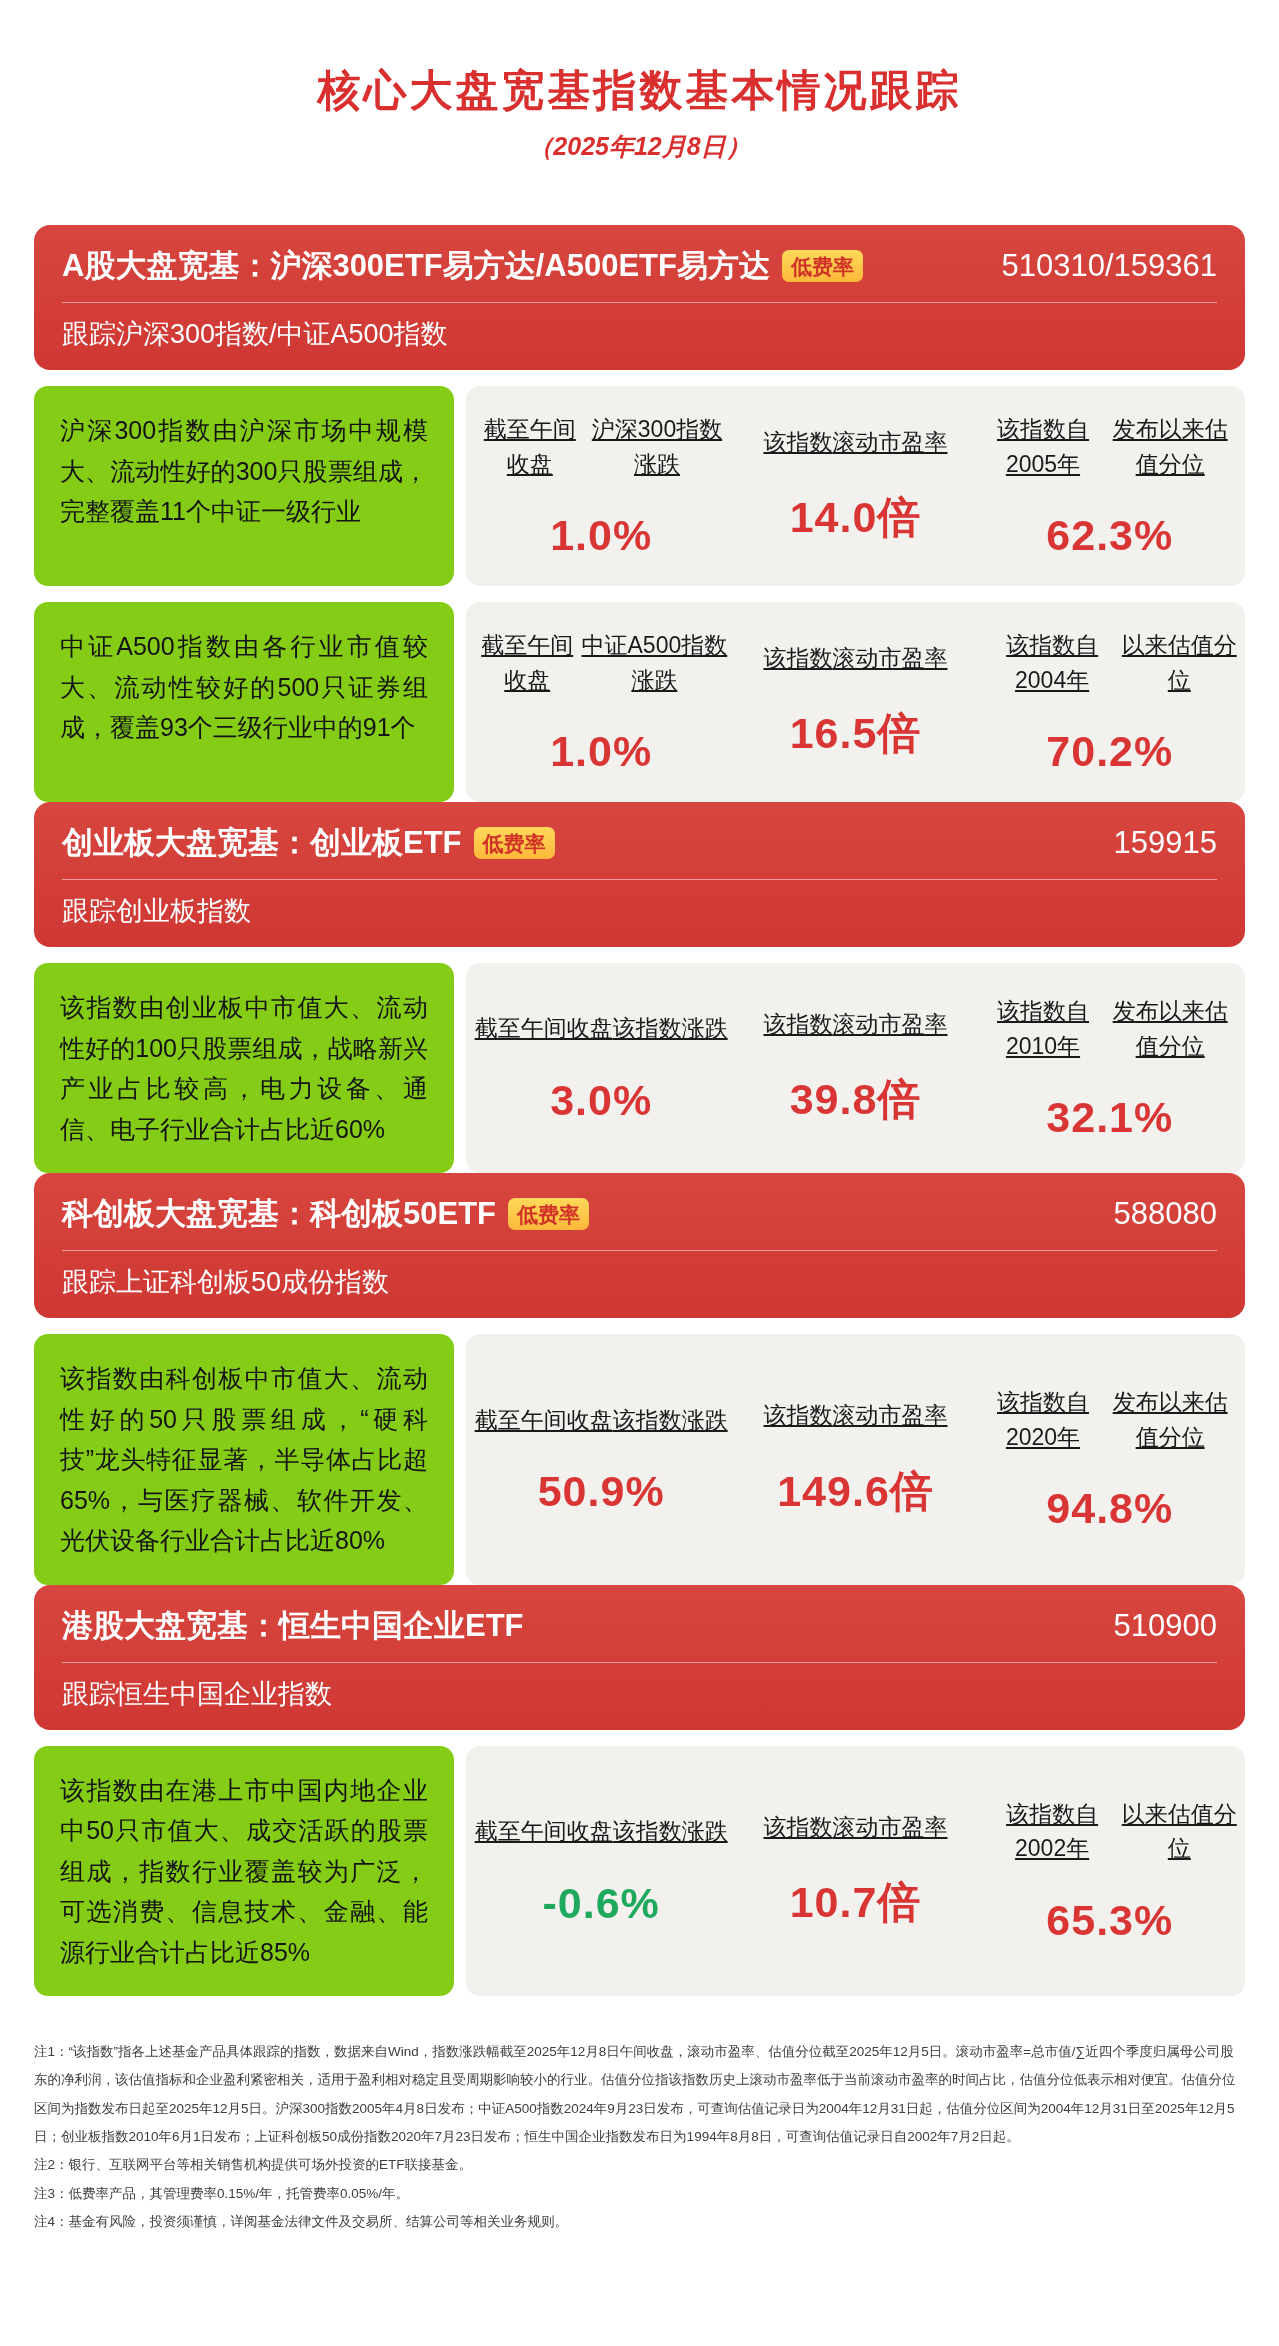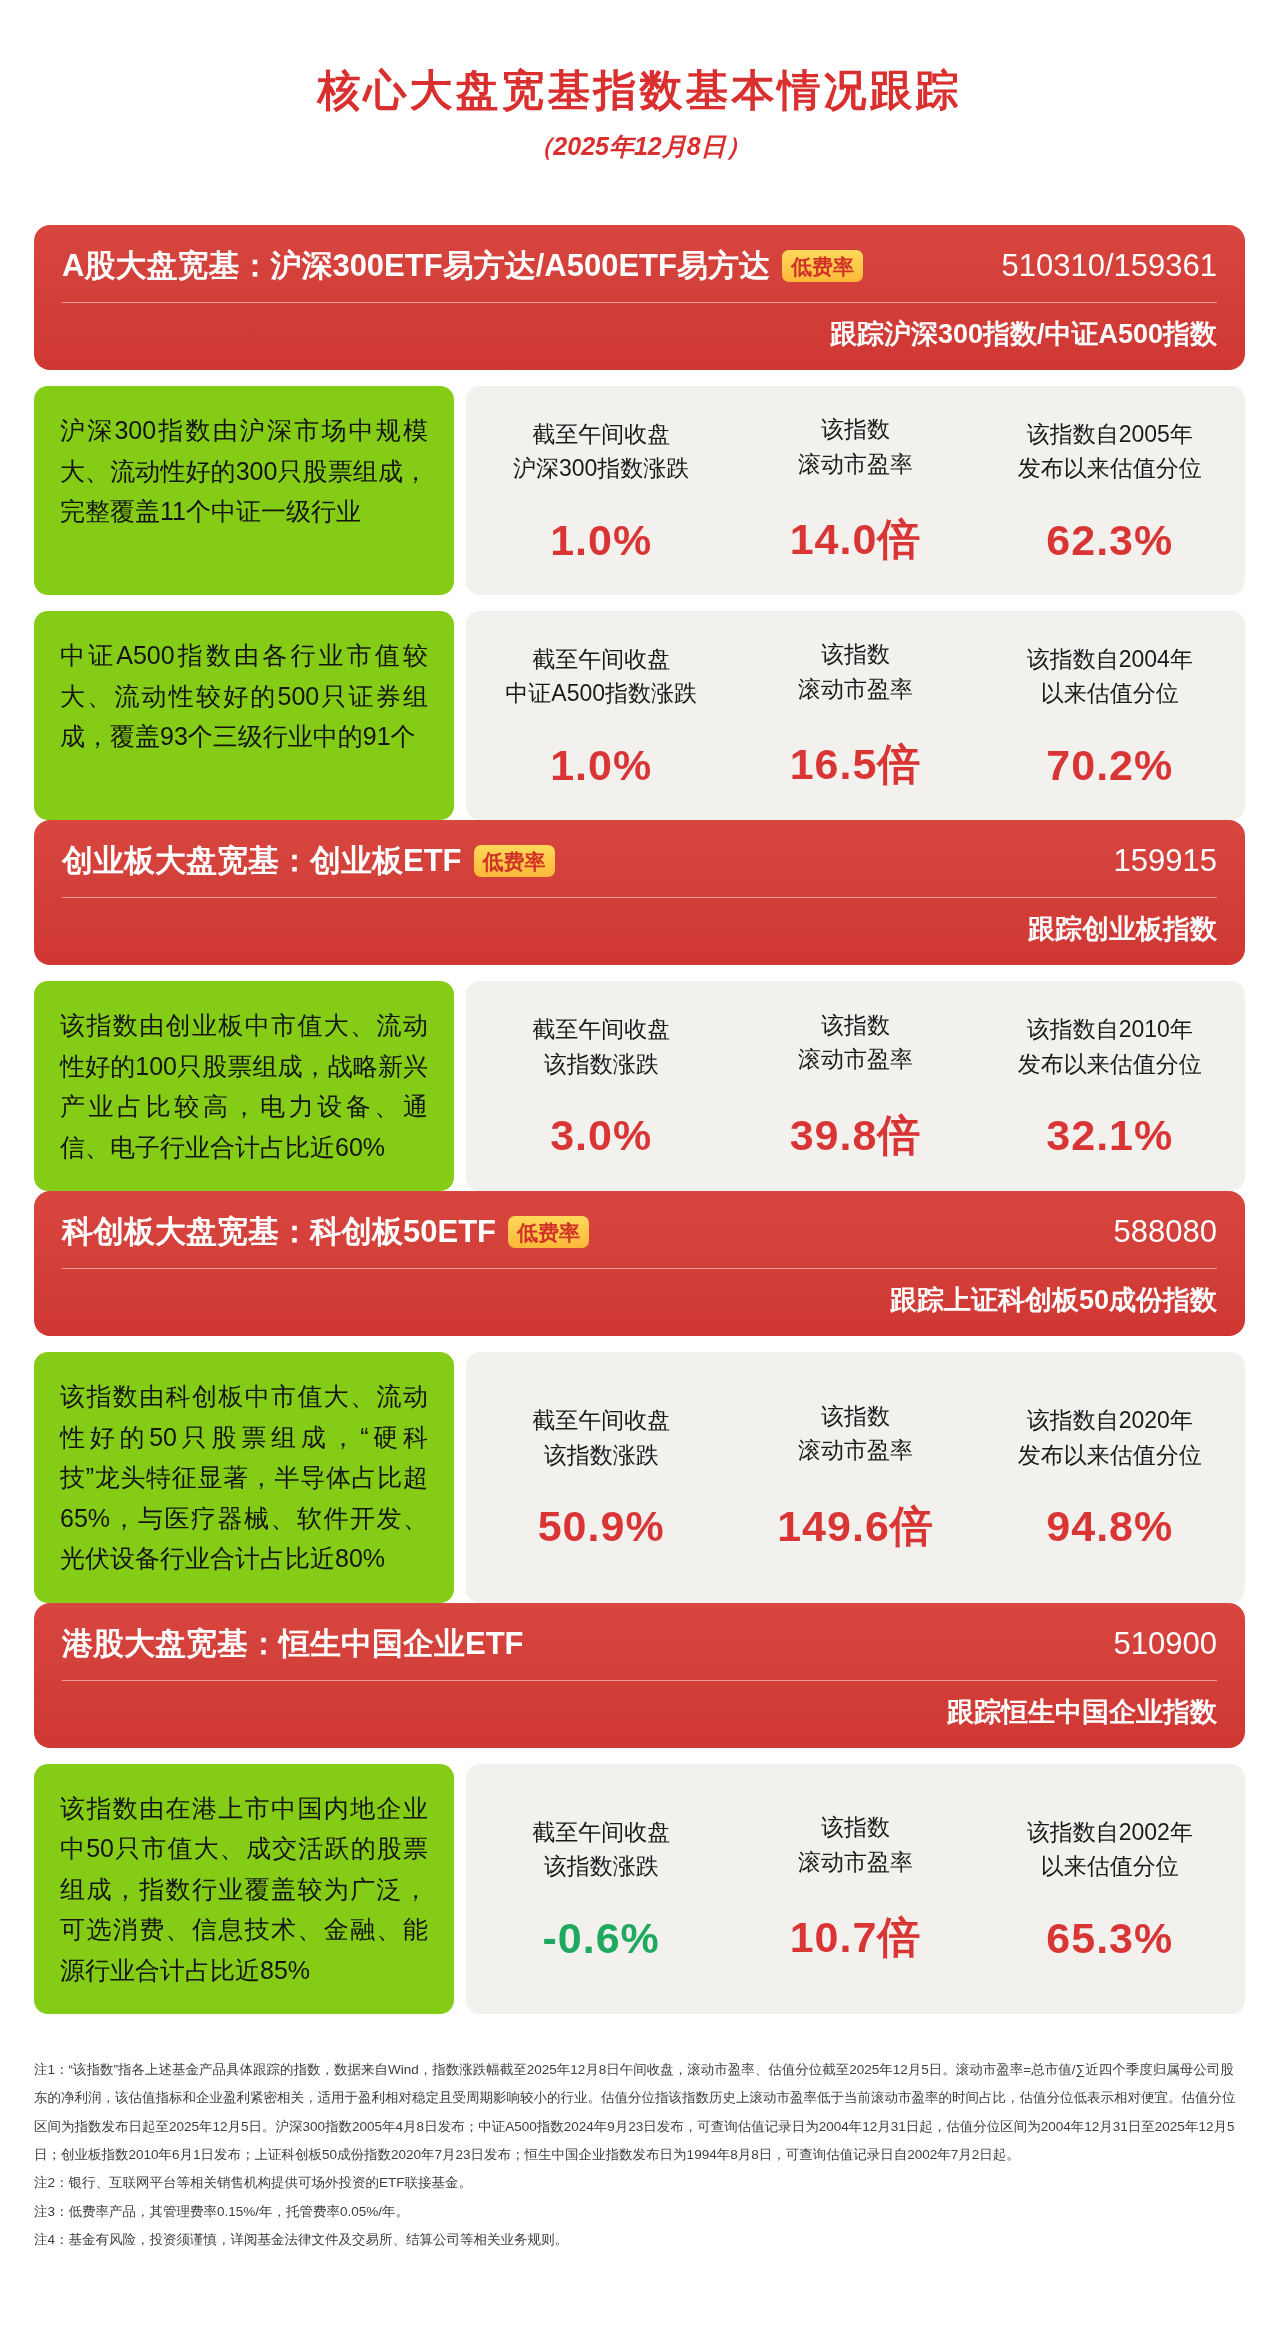--- a/index.html
+++ b/index.html
@@ -54,21 +54,21 @@
     border-radius: 7px;
     margin-left: 12px;
     white-space: nowrap;
   }
   .red-box-code { font-size: 31px; font-weight: normal; white-space: nowrap; }
   .red-divider {
     height: 1px;
     background: rgba(255, 235, 235, 0.55);
     margin: 15px 0 13px 0;
   }
-  .red-box-sub { font-size: 27px; font-weight: bold; text-align: right; }
+  .red-box-sub { font-size: 27px; font-weight: normal; }
   .data-row {
     display: flex;
     gap: 12px;
     align-items: stretch;
     margin-top: 16px;
   }
   .desc-box {
     flex: 0 0 420px;
     width: 420px;
     background: #84cc16;
@@ -93,21 +93,22 @@
     align-items: center;
     justify-content: center;
     gap: 30px;
     text-align: center;
   }
   .metric-label {
     font-size: 23px;
     color: #1a1a1a;
     line-height: 1.5;
     display: flex;
-    flex-direction: column;
+    flex-direction: row;
+    text-decoration: underline;
   }
   .metric-value {
     font-size: 43px;
     font-weight: bold;
     color: #d93535;
     letter-spacing: 1px;
   }
   .metric-value.green { color: #1fa95e; }
   .notes {
     margin-top: 42px;

